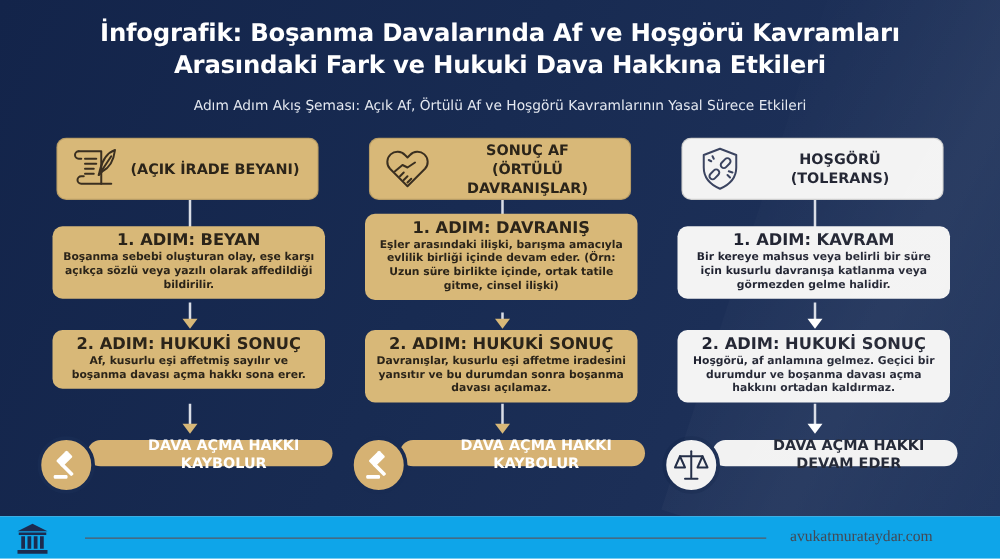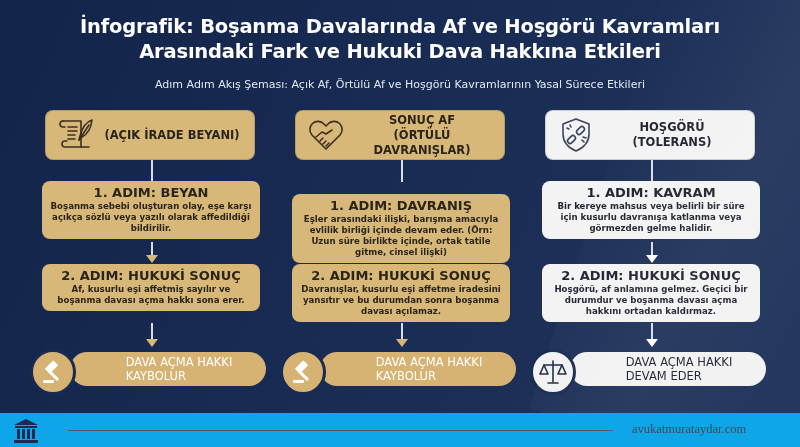--- a/index.html
+++ b/index.html
@@ -56,23 +56,23 @@
     position: absolute; left: 12px; width: 218px;
     border-radius: 8px; text-align: center; padding: 5px 8px 5px 8px;
   }
   .step .st { font-weight: bold; font-size: 13px; line-height: 14px; margin-bottom: 1px; }
   .step .sd { font-size: 8.6px; line-height: 11px; font-weight: bold; }
 
   .result {
     position: absolute; top: 349px; left: 0; width: 240px; height: 44px;
   }
   .result .pill {
-    position: absolute; left: 40px; top: 3px; width: 196px; height: 34px;
+    position: absolute; left: 40px; top: 3px; width: 196px; height: 21px;
     border-radius: 19px; display: flex; align-items: center; justify-content: center;
-    text-align: left; font-weight: normal; font-size: 11.5px; line-height: 14px;
+    text-align: center; font-weight: bold; font-size: 11.5px; line-height: 14px;
     padding-left: 22px;
   }
   .result .circle {
     position: absolute; left: 0; top: 0; width: 46px; height: 46px;
     border-radius: 50%; display: flex; align-items: center; justify-content: center;
     border: 3px solid #182b52;
   }
   .result.gold-r .pill { background: #d6b273; color: #ffffff; }
   .result.gold-r .circle { background: #d6b273; }
   .result.light-r .pill { background: #f2f2f2; color: #1c2130; }
@@ -162,21 +162,21 @@
         <path d="M20 34 L6 20 a8 8 0 0 1 12 -11 l2 2 l2 -2 a8 8 0 0 1 12 11 z"></path>
         <path d="M10 22 l6 -5 l4 2 l6 -4"></path>
         <path d="M14 26 l3 -3 M17 29 l3 -3 M20 31 l3 -3"></path>
       </svg>
       <div class="head-text">
         <div>SONUÇ AF</div>
         <div>(ÖRTÜLÜ DAVRANIŞLAR)</div>
       </div>
     </div>
 
-    <div class="step gold" style="top:194px;">
+    <div class="step gold" style="top:171px;">
       <div class="st">1. ADIM: DAVRANIŞ</div>
       <div class="sd">Eşler arasındaki ilişki, barışma amacıyla evlilik birliği içinde devam eder. (Örn: Uzun süre birlikte içinde, ortak tatile gitme, cinsel ilişki)</div>
     </div>
     <div class="step gold" style="top:264px;">
       <div class="st">2. ADIM: HUKUKİ SONUÇ</div>
       <div class="sd">Davranışlar, kusurlu eşi affetme iradesini yansıtır ve bu durumdan sonra boşanma davası açılamaz.</div>
     </div>
 
     <div class="result gold-r">
       <div class="pill">

